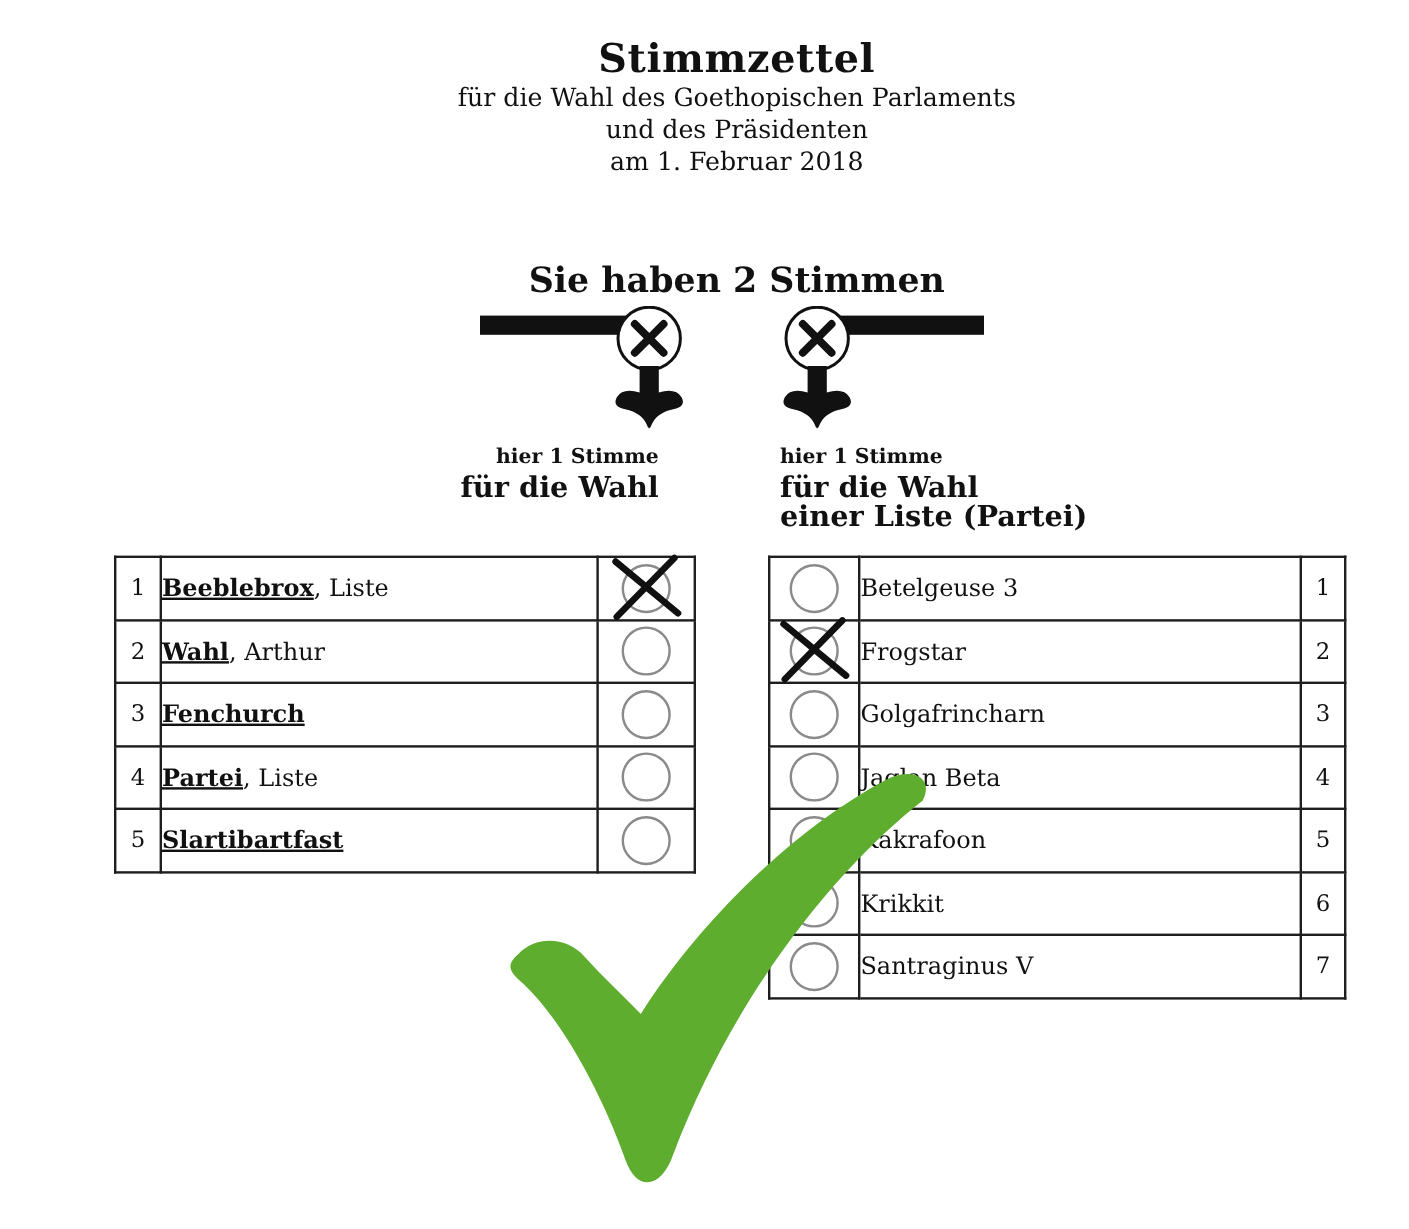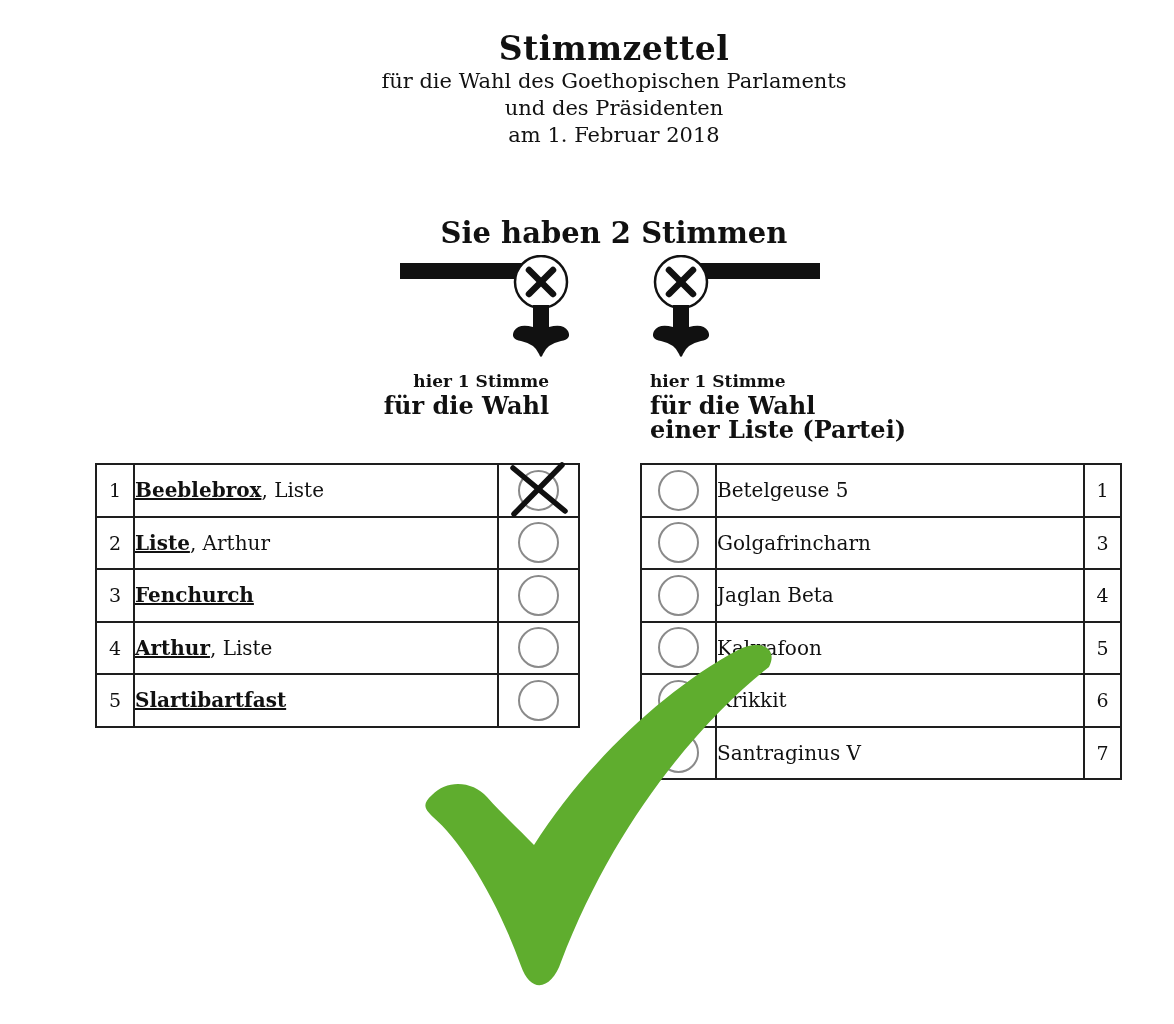--- a/index.html
+++ b/index.html
@@ -161,39 +161,39 @@
               <div class="bubble"></div>
               <svg class="xmark" viewBox="0 0 66 56">
                 <line x1="8" y1="7" x2="60" y2="50"></line>
                 <line x1="57" y1="4" x2="9" y2="53"></line>
               </svg>
             </div>
           </td>
         </tr>
         <tr>
           <td class="num">2</td>
-          <td class="name"><b>Liste</b><span>, Arthur</span></td>
+          <td class="name"><b>Wahl</b><span>, Arthur</span></td>
           <td class="bub">
             <div class="bubble-wrap">
               <div class="bubble"></div>
             </div>
           </td>
         </tr>
         <tr>
           <td class="num">3</td>
           <td class="name"><b>Fenchurch</b></td>
           <td class="bub">
             <div class="bubble-wrap">
               <div class="bubble"></div>
             </div>
           </td>
         </tr>
         <tr>
           <td class="num">4</td>
-          <td class="name"><b>Arthur</b><span>, Liste</span></td>
+          <td class="name"><b>Partei</b><span>, Liste</span></td>
           <td class="bub">
             <div class="bubble-wrap">
               <div class="bubble"></div>
             </div>
           </td>
         </tr>
         <tr>
           <td class="num">5</td>
           <td class="name"><b>Slartibartfast</b></td>
           <td class="bub">
@@ -211,22 +211,35 @@
         <col class="c-name">
         <col class="c-num">
       </colgroup>
     <tbody id="party-rows">
         <tr>
           <td class="bub">
             <div class="bubble-wrap">
               <div class="bubble"></div>
             </div>
           </td>
-          <td class="name">Betelgeuse 5</td>
+          <td class="name">Betelgeuse 3</td>
           <td class="num">1</td>
+        </tr>
+        <tr>
+          <td class="bub">
+            <div class="bubble-wrap">
+              <div class="bubble"></div>
+              <svg class="xmark" viewBox="0 0 66 56">
+                <line x1="8" y1="7" x2="60" y2="50"></line>
+                <line x1="57" y1="4" x2="9" y2="53"></line>
+              </svg>
+            </div>
+          </td>
+          <td class="name">Frogstar</td>
+          <td class="num">2</td>
         </tr>
         <tr>
           <td class="bub">
             <div class="bubble-wrap">
               <div class="bubble"></div>
             </div>
           </td>
           <td class="name">Golgafrincharn</td>
           <td class="num">3</td>
         </tr>

